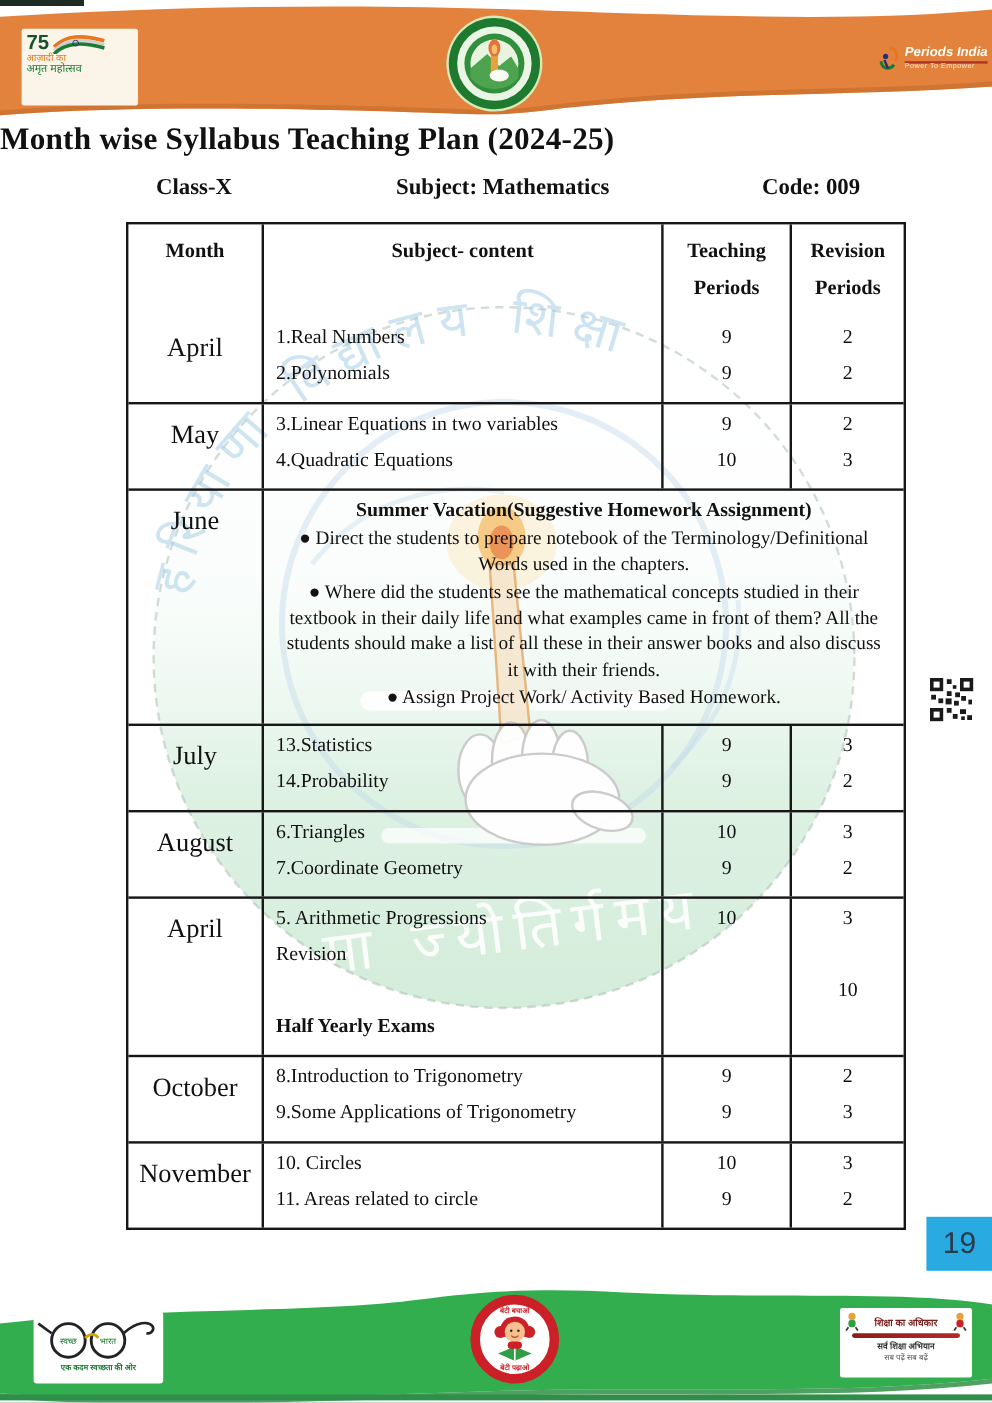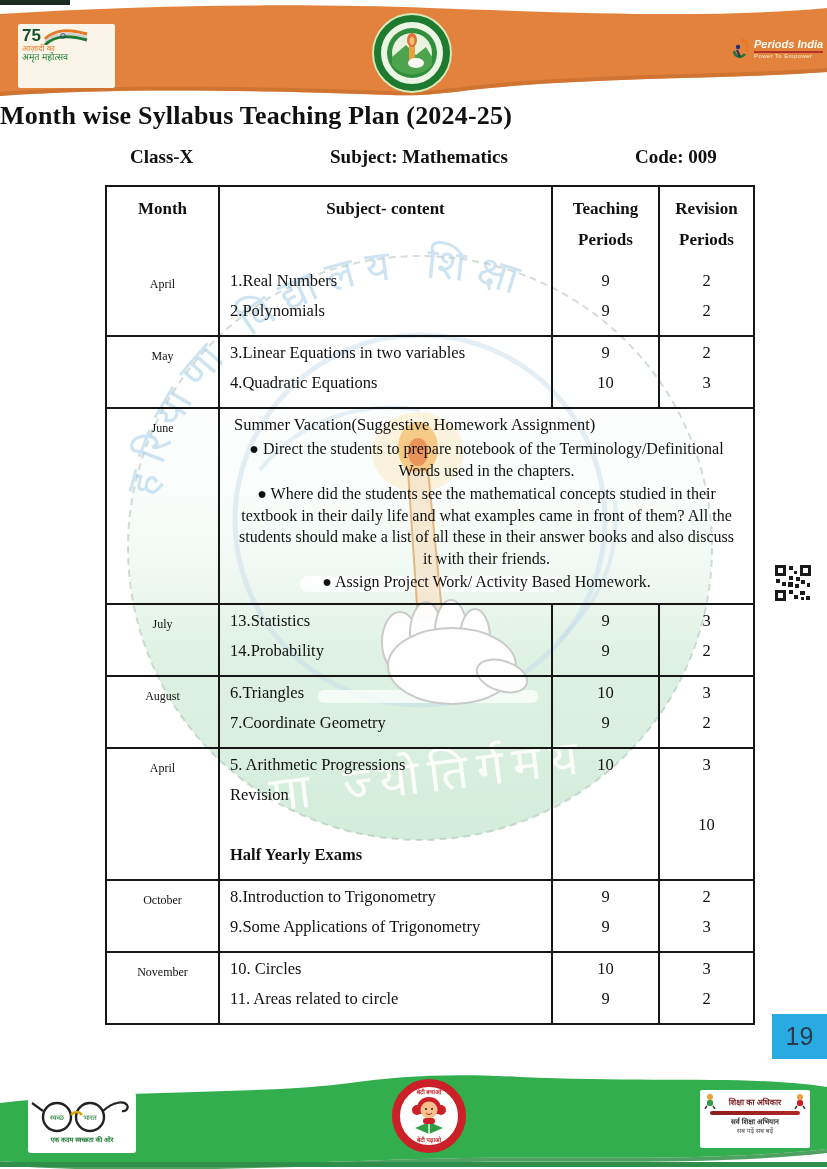--- a/index.html
+++ b/index.html
@@ -34,27 +34,27 @@
 
   
   .syllabus-table{left:105px;top:185px;width:650px;border:2px solid #161616;box-sizing:border-box;
                   background:transparent;z-index:2;}
   .t-row{display:grid;grid-template-columns:113px 333px 107px 93px;border-top:2px solid #161616;}
   .t-row:first-child{border-top:none;}
   .cell{border-right:2px solid #161616;box-sizing:border-box;padding:6px 0 4px 0;min-height:56px;}
   .cell:last-child{border-right:none;}
   .head-row .cell{min-height:66px;text-align:center;font-weight:700;font-size:17px;padding-top:12px;}
   .h-line{height:31px;}
-  .month-cell{text-align:center;font-size:12px;padding-top:12px;}
+  .month-cell{text-align:center;font-size:22px;padding-top:12px;}
   .content-cell{padding-left:10px;padding-right:4px;}
   .num-cell{text-align:center;}
   .line{height:30px;font-size:16.5px;}
   .line.bold{font-weight:700;}
   .merged-cell{grid-column:2/5;padding:6px 14px 8px 14px;border-right:none;}
-  .vac-heading{text-align:left;font-weight:400;font-size:16.5px;margin-bottom:3px;}
+  .vac-heading{text-align:center;font-weight:700;font-size:16.5px;margin-bottom:3px;}
   .vac-bullet{text-align:center;font-size:16px;line-height:21.5px;margin:2px 0;}
 
   
   .watermark{left:0;top:0;width:827px;height:1169px;z-index:1;pointer-events:none;}
   .qr{left:773px;top:563px;}
   .page-num{left:772px;top:1014px;width:55px;height:45px;background:#29abe2;
             display:flex;align-items:center;justify-content:center;
             font-size:25px;color:#2a3b4d;font-family:"Liberation Sans",sans-serif;}
 
   

